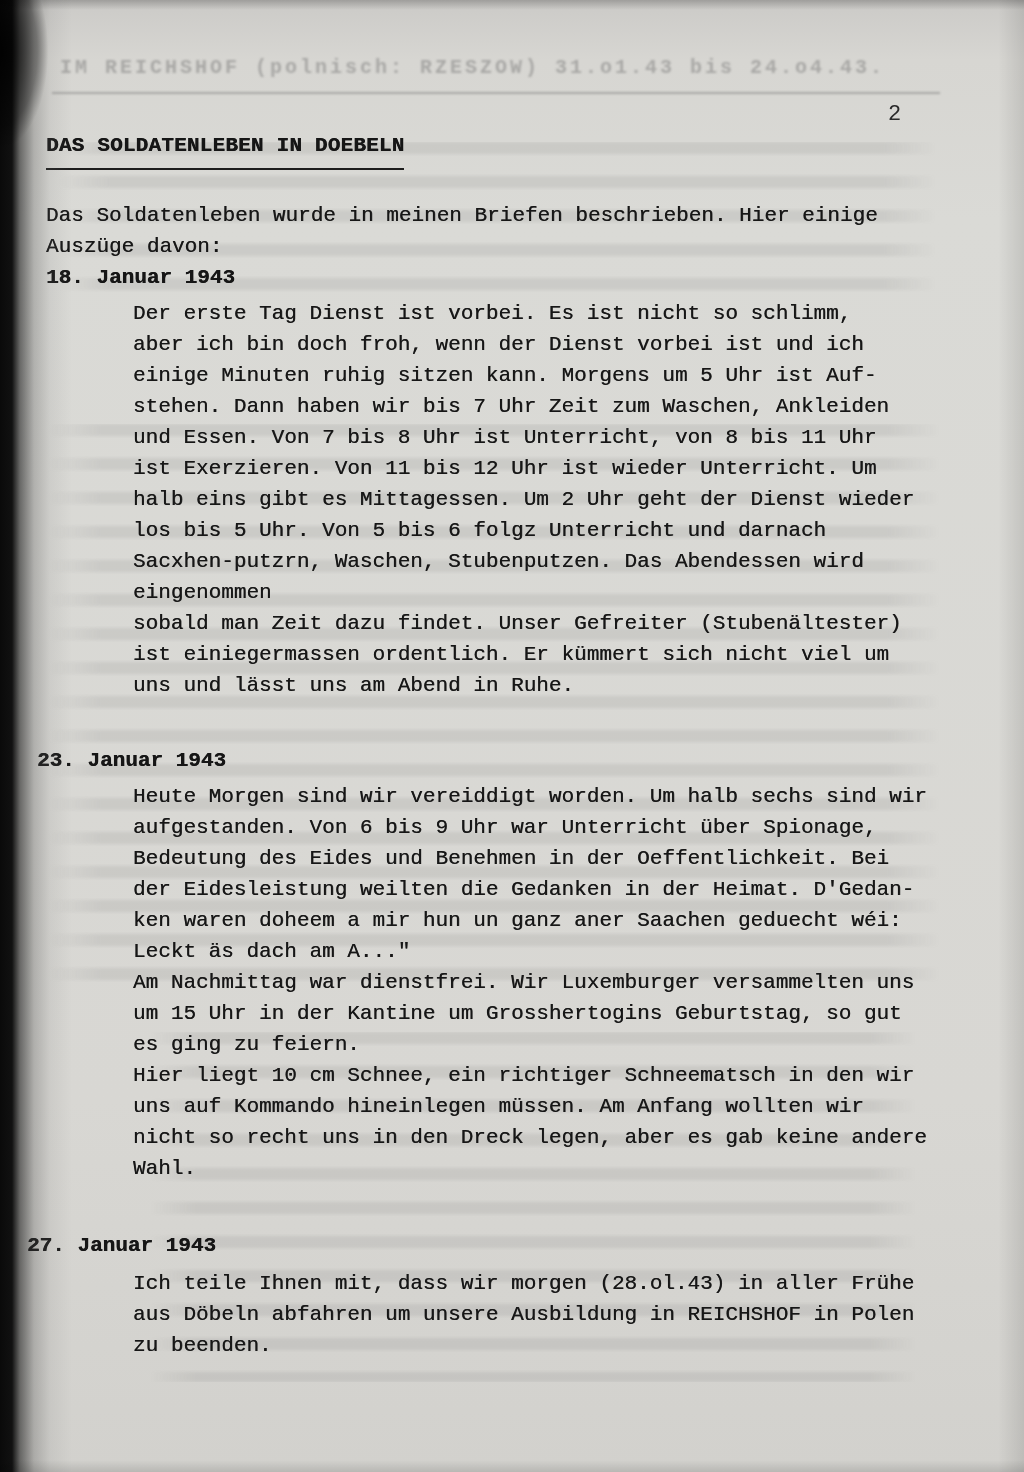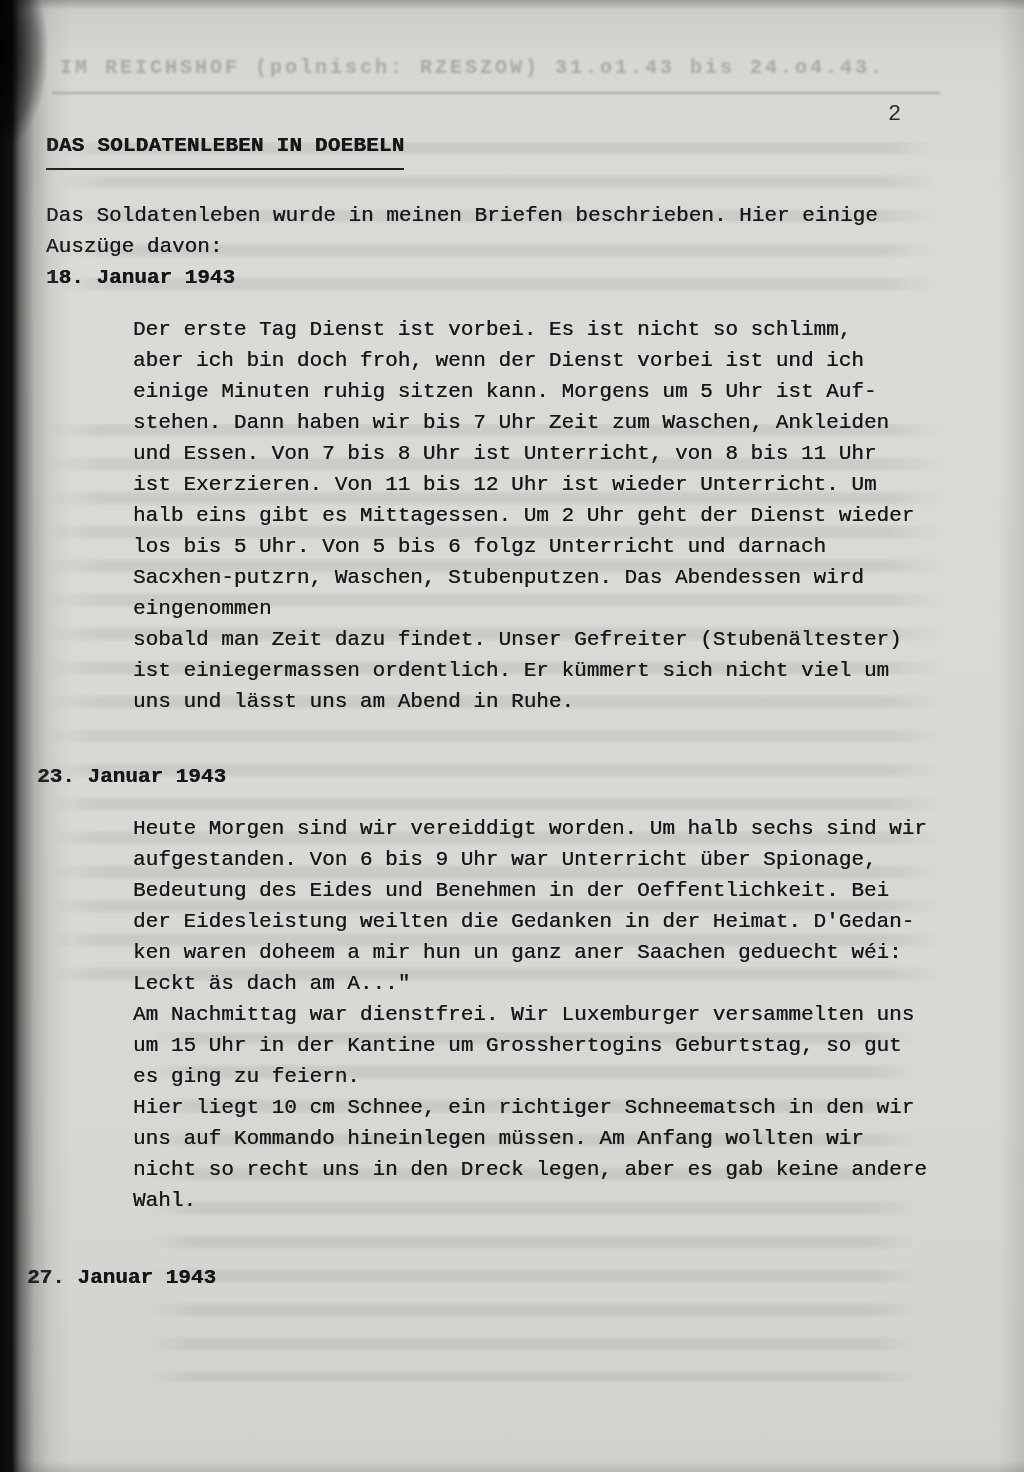--- a/index.html
+++ b/index.html
@@ -55,21 +55,21 @@
     display: inline-block; font-size: 21px; font-weight: bold; letter-spacing: .2px;
     border-bottom: 2px solid #1d1d1d; padding-bottom: 11px;
     text-shadow: .4px 0 0 currentColor;
   }
   .mono-block {
     white-space: pre-wrap; font-size: 21px; line-height: 31px;
     text-shadow: .35px 0 0 rgba(22,22,22,.8);
   }
   .intro { margin-top: 30px; }
   .date { font-size: 21px; font-weight: bold; line-height: 31px; text-shadow: .4px 0 0 currentColor; }
-  .body { margin-left: 87px; margin-top: 21px; }
+  .body { margin-left: 87px; margin-top: 5px; }
   .entry-2 { margin-top: 44px; }
   .entry-2 .date { margin-left: -9px; }
   .entry-3 { margin-top: 46px; }
   .entry-3 .date { margin-left: -19px; }
   .entry-3 .body { margin-top: 7px; }
 </style>
 </head>
 <body>
 
 <div class="scan">
@@ -117,20 +117,23 @@
 um 15 Uhr in der Kantine um Grosshertogins Geburtstag, so gut
 es ging zu feiern.
 Hier liegt 10 cm Schnee, ein richtiger Schneematsch in den wir
 uns auf Kommando hineinlegen müssen. Am Anfang wollten wir
 nicht so recht uns in den Dreck legen, aber es gab keine andere
 Wahl.</div>
     </div>
 
     <div class="entry entry-3">
       <div class="date">27. Januar 1943</div>
+      <div class="body mono-block">Ich teile Ihnen mit, dass wir morgen (28.ol.43) in aller Frühe
+aus Döbeln abfahren um unsere Ausbildung in REICHSHOF in Polen
+zu beenden.</div>
     </div>
   </div>
 
   <div class="edge-left"></div>
   <div class="corner-top-left"></div>
   <div class="edge-top"></div>
   <div class="edge-right"></div>
   <div class="edge-bottom"></div>
 
 </div>

